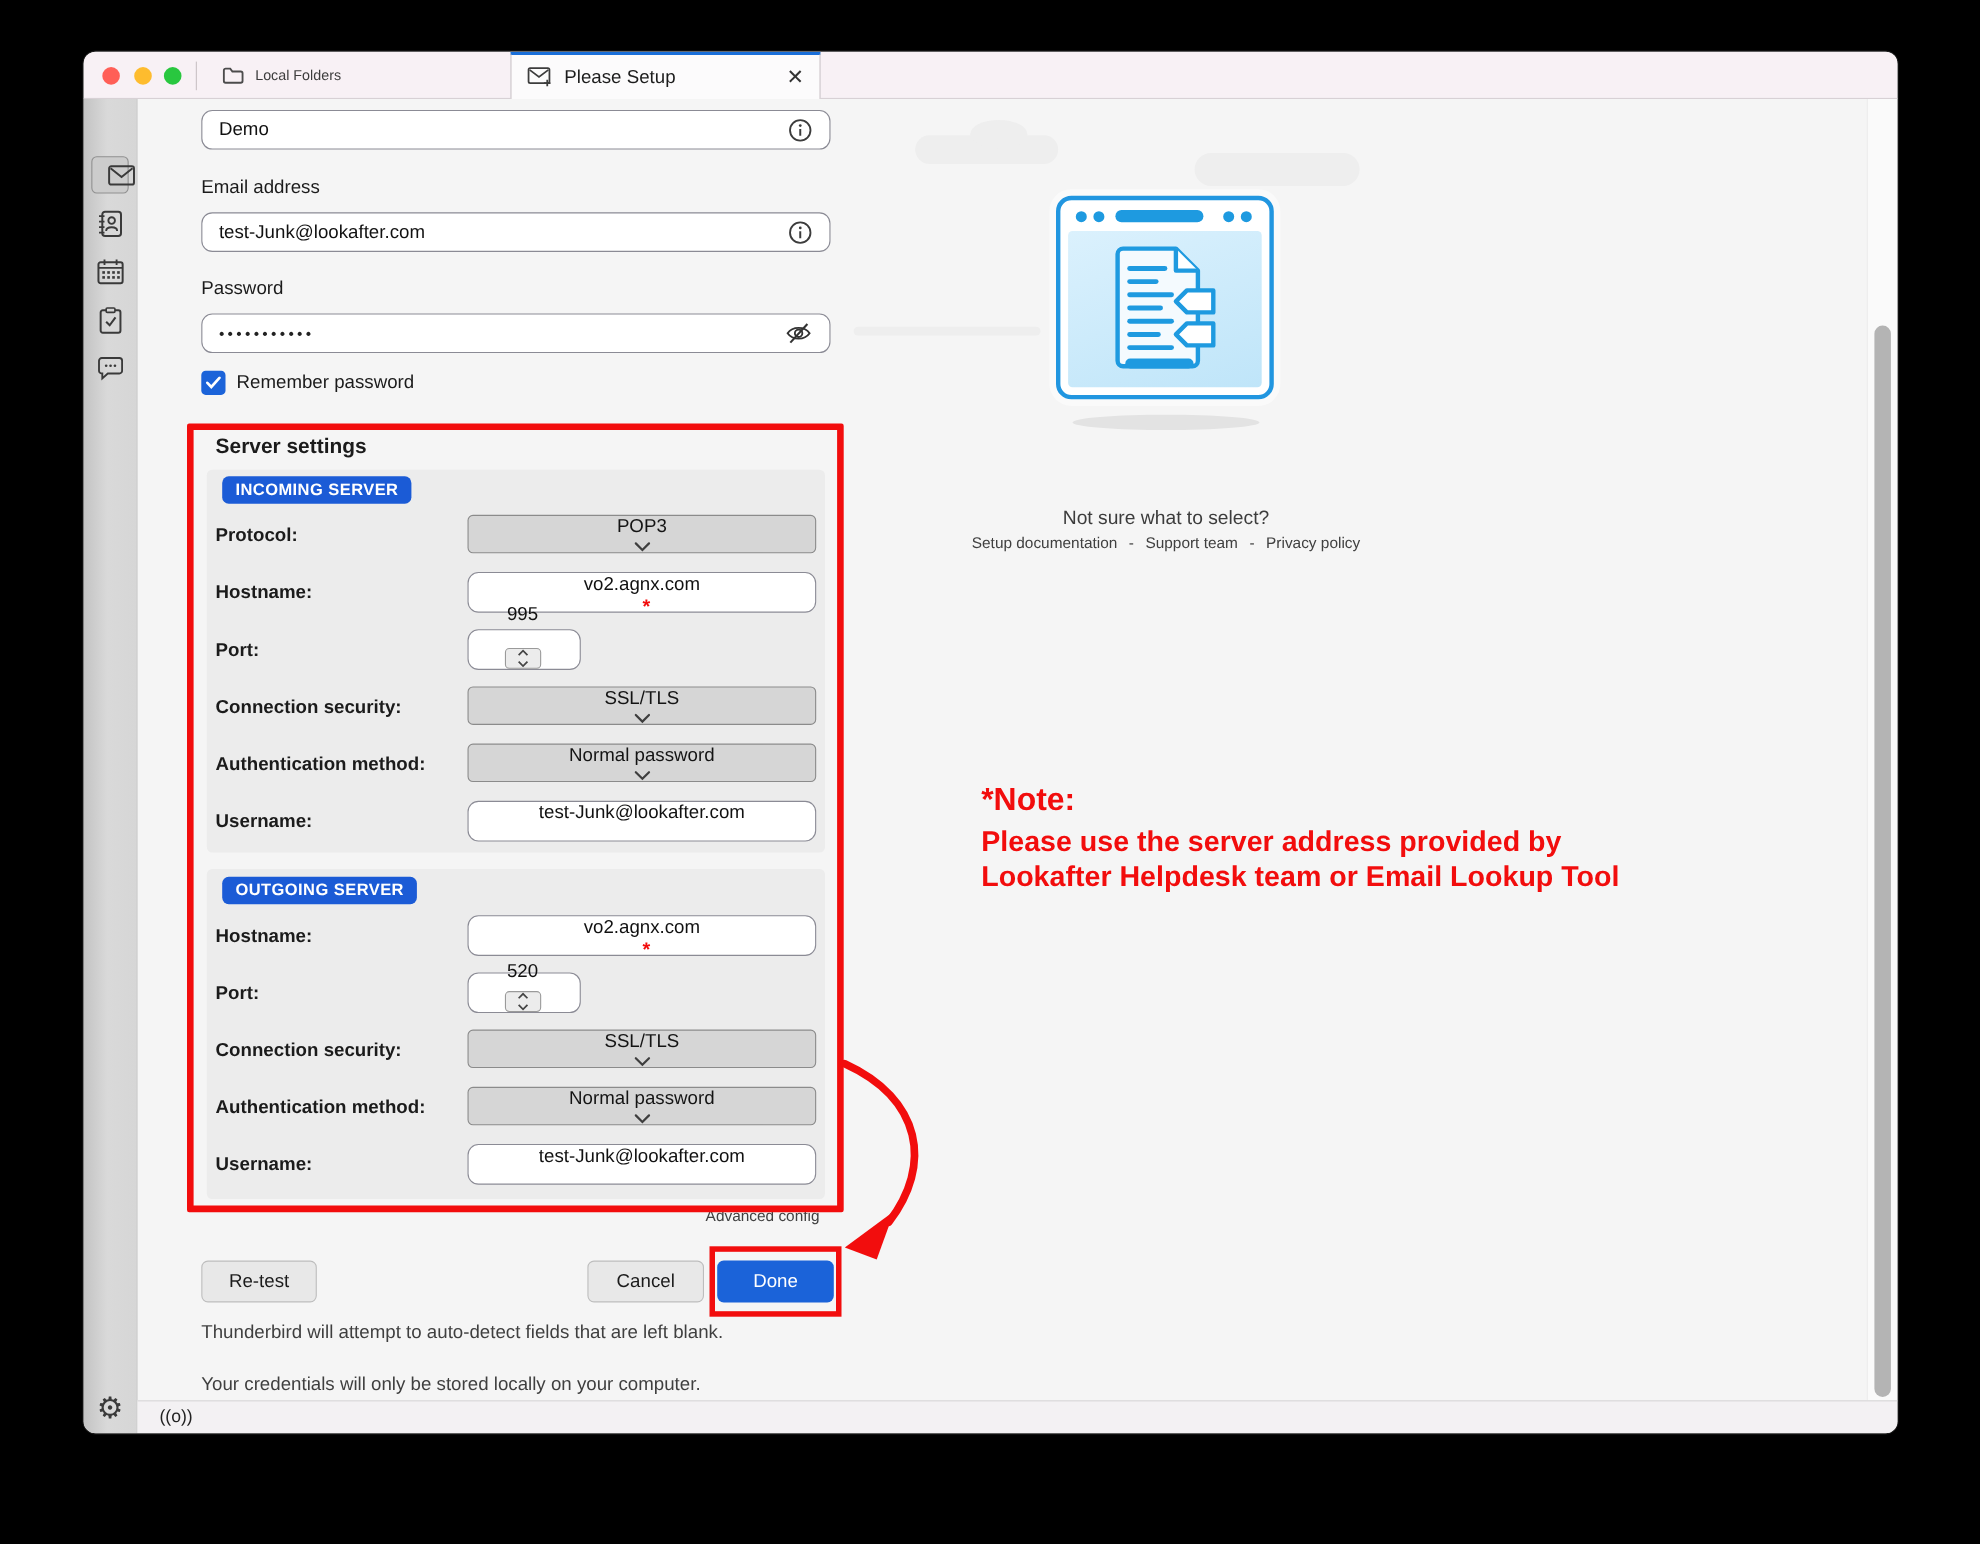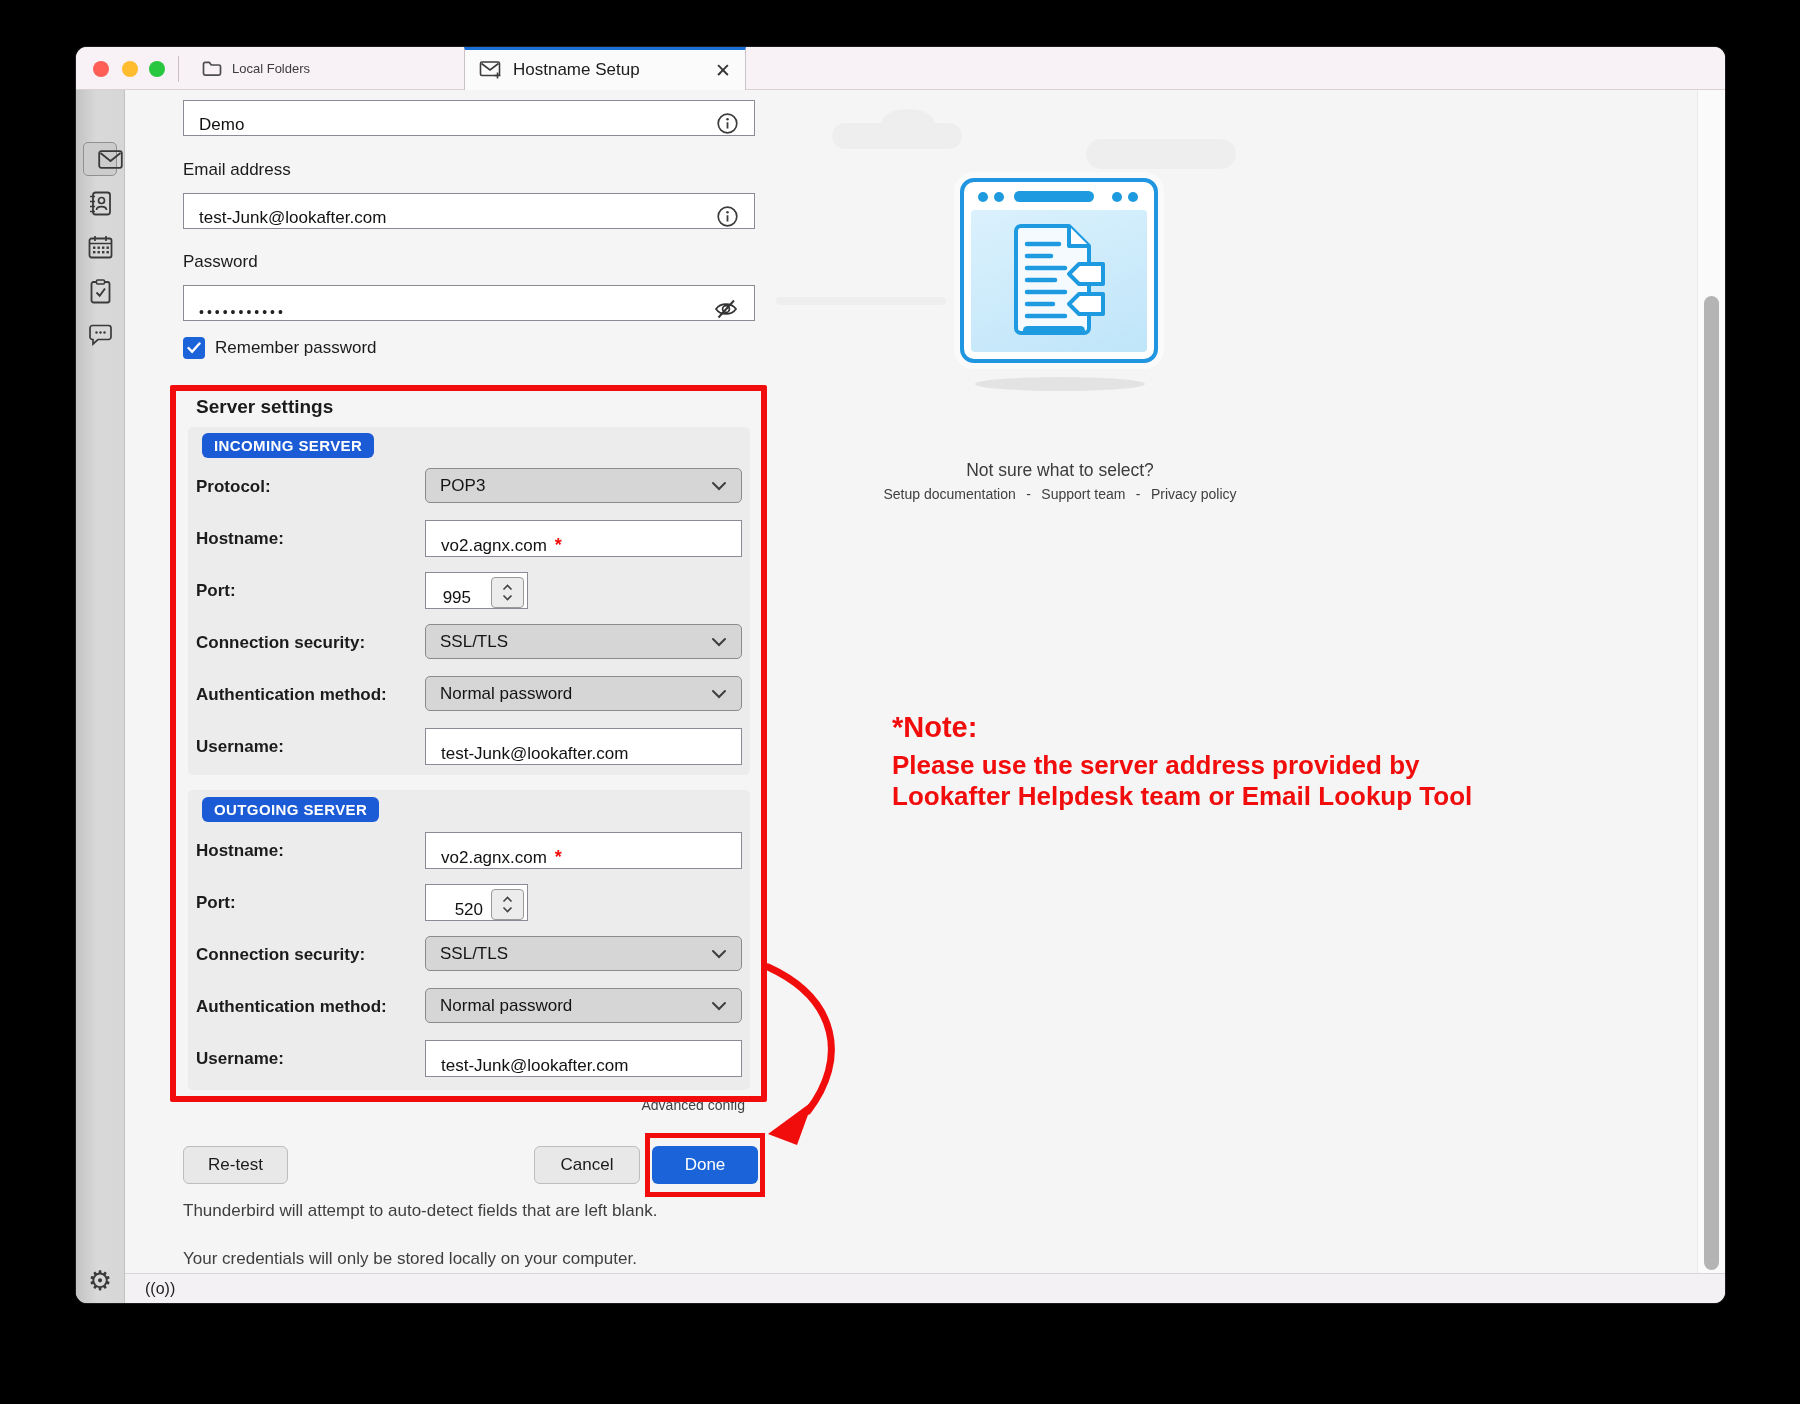--- a/index.html
+++ b/index.html
@@ -14,26 +14,26 @@
   .tab-active{position:absolute;left:388px;top:0;width:282px;height:43px;background:#fcfbfc;border-left:1px solid #c9c2c6;border-right:1px solid #c9c2c6;border-top:3px solid #1a6fd9;box-sizing:border-box;display:flex;align-items:center;padding:0 14px;font-size:17px;color:#1c1c1c;}
   .tab-active .tab-label{flex:1;margin-left:10px;}
   .tab-close{font-size:19px;color:#333;cursor:default;line-height:1;}
   
   .sidebar{position:absolute;left:0;top:43px;width:49px;height:1213px;background:linear-gradient(to right,#c3c3c3,#d9d9d9 45%,#d6d6d6);border-right:1px solid #c2c2c2;box-sizing:border-box;}
   .side-cell{position:absolute;left:7px;width:34px;height:34px;display:flex;align-items:center;justify-content:center;border-radius:7px;}
   .side-cell.sel{background:#cccccc;border:1px solid #909090;box-sizing:border-box;}
   .glyph{color:#3a3a3a;}
   
   .lbl{font-size:17px;color:#1b1b1b;}
-  .inp{background:#fff;border:1px solid #8b8b95;border-radius:0;box-sizing:border-box;display:flex;align-items:flex-end;padding:0 15px;font-size:17px;color:#111;}
+  .inp{background:#fff;border:1px solid #8b8b95;border-radius:10px;box-sizing:border-box;display:flex;align-items:center;padding:0 15px;font-size:17px;color:#111;}
   .inp .trail{margin-left:auto;display:flex;align-items:center;}
   .sel{background:#d6d6d6;border:1px solid #8b8b8b;border-radius:5px;box-sizing:border-box;display:flex;align-items:center;justify-content:space-between;padding:0 14px;font-size:17px;color:#141414;}
   .srow{position:absolute;left:120px;width:546px;height:37px;}
   .srow .lbl{position:absolute;left:0;top:50%;transform:translateY(-50%);font-weight:bold;}
-  .srow .ctl{position:absolute;left:229px;top:0;}
+  .srow .ctl{position:absolute;left:229px;top:0;flex-direction:column;}
   .panel{position:absolute;left:112px;width:562px;background:#ececec;border-radius:5px;}
   .badge{position:absolute;left:126px;background:#1b5bd6;color:#fff;font-size:15px;font-weight:bold;letter-spacing:.4px;padding:4px 12px;border-radius:6px;}
   .req{color:#f20d0d;font-weight:bold;margin-left:8px;font-size:18px;}
   .spinbox{width:31px;height:29px;border:1px solid #9a9a9a;border-radius:4px;background:#ececec;display:flex;flex-direction:column;align-items:center;justify-content:center;gap:3px;}
   .btn{position:absolute;height:38px;border-radius:6px;border:1px solid #bdbdbd;background:#e8e8e8;font-size:17px;color:#1b1b1b;display:flex;align-items:center;justify-content:center;box-sizing:border-box;}
   .btn-primary{background:#1b63d9;border:none;color:#fff;}
   .link{color:#404040;font-size:14px;cursor:default;}
   .redbox{position:absolute;border:6px solid #f20d0d;box-sizing:border-box;z-index:40;pointer-events:none;}
   .note-red{color:#f20d0d;font-weight:bold;}
   .footnote{position:absolute;left:107px;font-size:17px;color:#3f3f3f;}
@@ -69,21 +69,21 @@
     </div>
 
     <div class="tab-active">
       <span style="display:flex">
         <svg width="24" height="20" viewBox="0 0 24 20">
           <rect x="1.5" y="2" width="19" height="13.5" rx="1.5" fill="none" stroke="#3d3d3d" stroke-width="1.6"></rect>
           <path d="M2.5 3.5 L11 10 L19.5 3.5" fill="none" stroke="#3d3d3d" stroke-width="1.6"></path>
           <path d="M18.5 12.5 v6 M15.5 15.5 h6" stroke="#3d3d3d" stroke-width="1.6"></path>
         </svg>
       </span>
-      <span class="tab-label">Hostname Setup</span>
+      <span class="tab-label">Please Setup</span>
       <span class="tab-close">✕</span>
     </div>
   </div>
 
   <div class="sidebar">
     <div class="side-cell sel" style="top:52px">
       <span style="display:flex">
         <svg width="25" height="19" viewBox="0 0 25 19">
             <rect x="1.2" y="1.2" width="22.6" height="16.6" rx="2" fill="none" stroke="#3a3a3a" stroke-width="1.8"></rect>
             <path d="M2.5 3 L12.5 11 L22.5 3" fill="none" stroke="#3a3a3a" stroke-width="1.8"></path>

